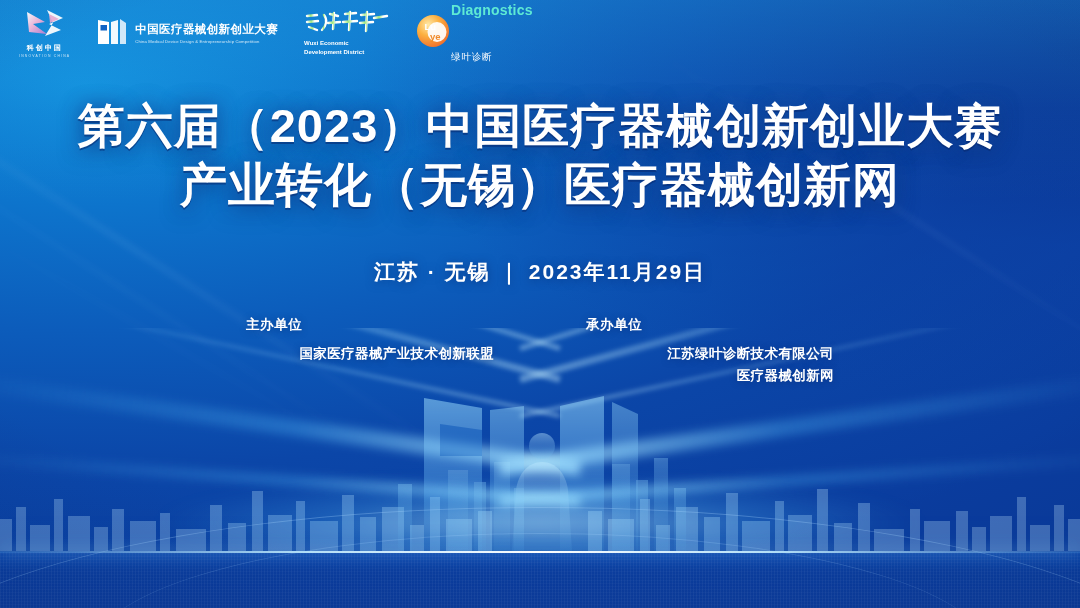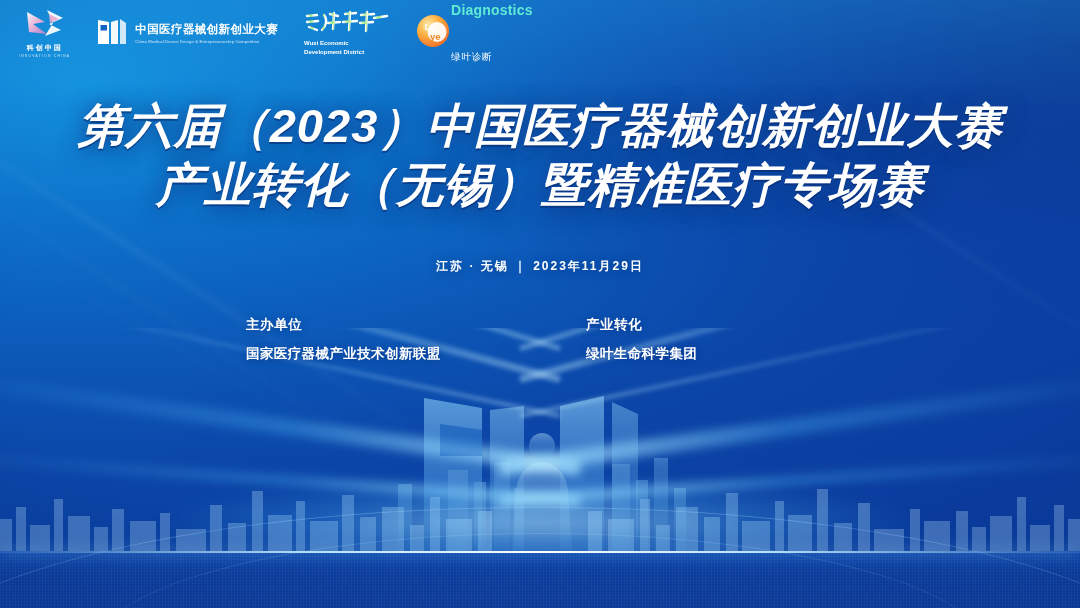--- a/index.html
+++ b/index.html
@@ -144,59 +144,59 @@
   .logo-d .txt { display: flex; flex-direction: column; gap: 1px; }
   .logo-d .en { font-size: 14px; color: #5eead4; font-weight: 700; letter-spacing: .2px; white-space: nowrap; }
   .logo-d .cn { font-size: 9.5px; color: #fff; font-weight: 500; letter-spacing: .8px; white-space: nowrap; margin-top: 32px; }
 
   
   .content { position: absolute; inset: 0; z-index: 8; }
 
   .title-block {
     position: absolute; left: 0; right: 0; top: 96px;
     text-align: center;
-    font-style: italic;
   }
   .title-line {
     font-size: 47px;
     font-weight: 700;
     color: #ffffff;
     letter-spacing: 1px;
     line-height: 1.26;
     white-space: nowrap;
     text-shadow:
       0 2px 0 rgba(8,40,110,0.55),
       0 0 18px rgba(20,80,170,0.75),
       0 4px 22px rgba(6,30,90,0.55);
   }
 
   .event-meta {
     position: absolute; left: 0; right: 0; top: 258px;
     text-align: center;
-    font-size: 12px;
+    font-size: 21px;
     font-weight: 700;
     color: #ffffff;
     letter-spacing: 2px;
     text-shadow: 0 1px 10px rgba(8,40,110,0.6);
   }
 
   .orgs {
     position: absolute; left: 0; right: 0; top: 316px;
     display: flex; justify-content: center; gap: 92px;
   }
   .org-col { width: 248px; }
   .org-head {
     font-size: 13.5px; font-weight: 700; color: #ffffff;
     letter-spacing: .6px; margin-bottom: 9px;
     text-shadow: 0 1px 6px rgba(8,40,110,0.5);
   }
   .org-item {
     font-size: 13.5px; font-weight: 700; color: #ffffff;
     letter-spacing: .4px; line-height: 1.62; white-space: nowrap;
     text-shadow: 0 1px 6px rgba(8,40,110,0.5);
+    text-align: right;
   }
 </style>
 </head>
 <body>
 
 <div id="poster">
 
   <div class="bg-base"></div>
   <div class="bg-right"></div>
   <div class="bg-topglow"></div>
@@ -430,33 +430,34 @@
         <span class="en">Diagnostics</span>
         <span class="cn">绿叶诊断</span>
       </span>
     </div>
   </div>
 
   <div class="content">
 
     <div class="title-block">
       <div class="title-line">第六届（2023）中国医疗器械创新创业大赛</div>
-      <div class="title-line">产业转化（无锡）暨精准医疗专场赛</div>
+      <div class="title-line">产业转化（无锡）医疗器械创新网</div>
     </div>
 
     <div class="event-meta">江苏 · 无锡 ｜ 2023年11月29日</div>
 
     <div class="orgs">
 
       <div class="org-col">
         <div class="org-head">主办单位</div>
         <div class="org-item">国家医疗器械产业技术创新联盟</div>
       </div>
 
       <div class="org-col">
-        <div class="org-head">产业转化</div>
-        <div class="org-item">绿叶生命科学集团</div>
+        <div class="org-head">承办单位</div>
+        <div class="org-item">江苏绿叶诊断技术有限公司</div>
+        <div class="org-item">医疗器械创新网</div>
       </div>
 
     </div>
   </div>
 
 </div>
 
 </body></html>

